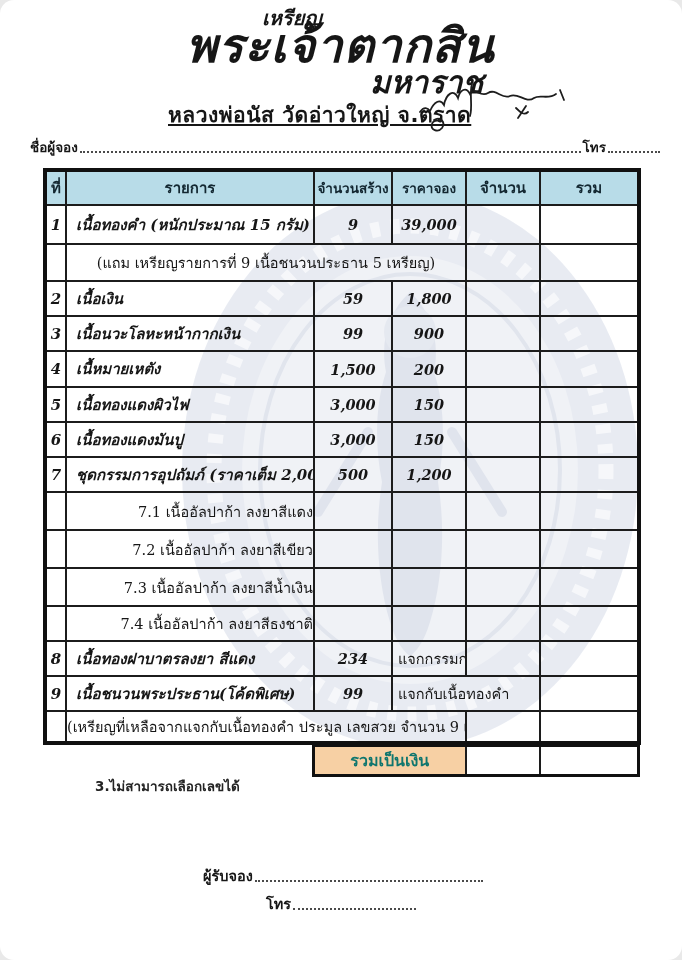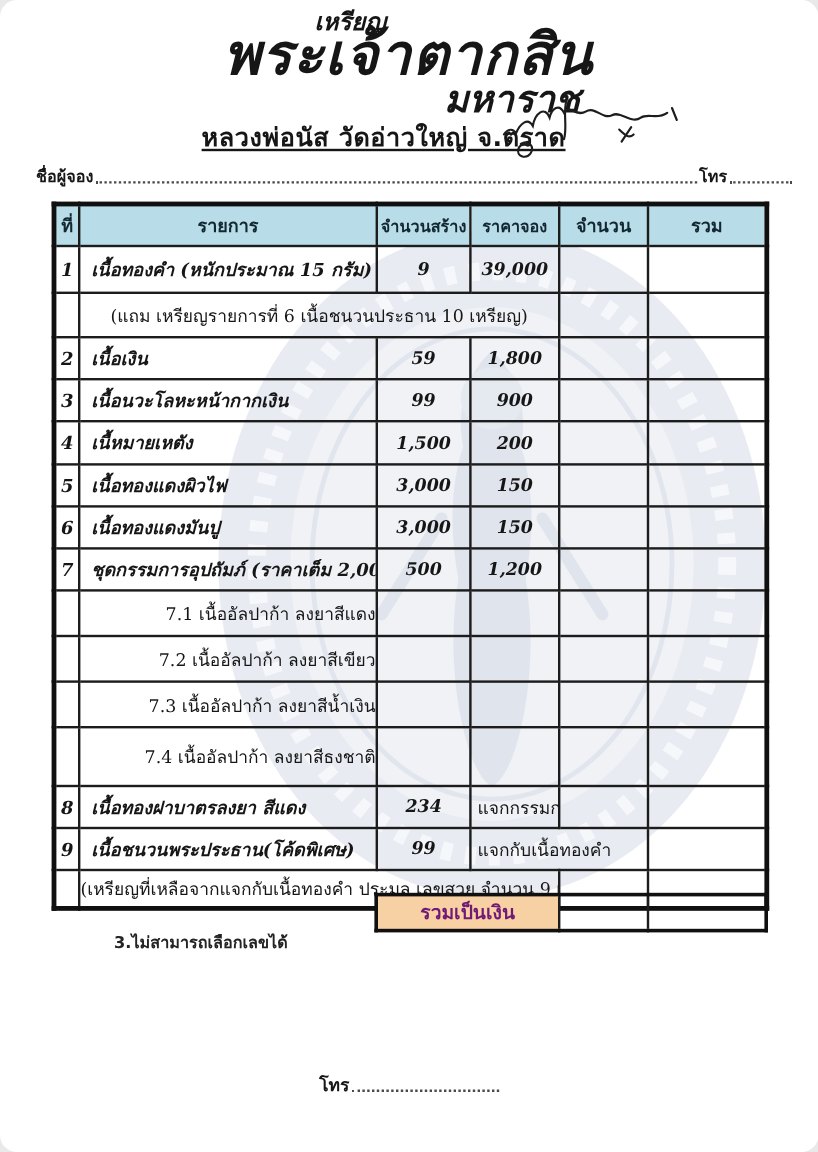--- a/index.html
+++ b/index.html
@@ -29,21 +29,21 @@
   .c-no{font:italic 700 15px "DejaVu Serif",serif;text-align:center;}
   .c-item{font:italic 700 15px "DejaVu Serif",serif;padding-left:9px !important;text-align:left;}
   .c-sub{font:400 14.5px "DejaVu Serif",serif;padding-left:32px !important;text-align:right;}
   .c-num{font:italic 700 14.5px "DejaVu Serif",serif;text-align:center;}
   .c-note{font:400 14.5px "DejaVu Serif",serif;text-align:center;}
   .c-remark{font:400 14.5px "DejaVu Serif",serif;padding-left:5px !important;text-align:left;}
   
   .total-table{position:absolute;left:312px;top:744px;border-collapse:collapse;table-layout:fixed;
                width:325px;border:3px solid #101010;}
   .total-table td{border:2px solid #1c1c1c;padding:0;}
-  .total-label{background:#f7d0a4;font:700 16px "DejaVu Serif",serif;text-align:center;color:#701a75;}
+  .total-label{background:#f7d0a4;font:700 16px "DejaVu Serif",serif;text-align:center;color:#0f766e;}
   
   .notes{position:absolute;left:33px;top:774px;font:600 13.5px "DejaVu Sans",sans-serif;color:#242424;line-height:25px;}
   .notes .row{display:flex;}
   .notes .hd{width:62px;}
 </style>
 </head>
 <body>
 
 <div class="page">
 
@@ -102,21 +102,21 @@
     <tr style="height:39px">
       <td class="c-no">1</td>
       <td class="c-item">เนื้อทองคำ (หนักประมาณ 15 กรัม)</td>
       <td class="c-num">9</td>
       <td class="c-num">39,000</td>
       <td></td>
       <td></td>
     </tr>
     <tr style="height:37px">
       <td></td>
-      <td colspan="3" class="c-note">(แถม เหรียญรายการที่ 6 เนื้อชนวนประธาน 10 เหรียญ)</td>
+      <td colspan="3" class="c-note">(แถม เหรียญรายการที่ 9 เนื้อชนวนประธาน 5 เหรียญ)</td>
       <td></td>
       <td></td>
     </tr>
     <tr style="height:35px">
       <td class="c-no">2</td>
       <td class="c-item">เนื้อเงิน</td>
       <td class="c-num">59</td>
       <td class="c-num">1,800</td>
       <td></td>
       <td></td>
@@ -178,21 +178,21 @@
       <td></td>
     </tr>
     <tr style="height:38px">
       <td></td>
       <td class="c-sub">7.3 เนื้ออัลปาก้า ลงยาสีน้ำเงิน</td>
       <td></td>
       <td></td>
       <td></td>
       <td></td>
     </tr>
-    <tr style="height:49px">
+    <tr style="height:35px">
       <td></td>
       <td class="c-sub">7.4 เนื้ออัลปาก้า ลงยาสีธงชาติ</td>
       <td></td>
       <td></td>
       <td></td>
       <td></td>
     </tr>
     <tr style="height:35px">
       <td class="c-no">8</td>
       <td class="c-item">เนื้อทองฝาบาตรลงยา สีแดง</td>
@@ -232,18 +232,22 @@
   </tbody>
     </table>
 
   <div class="notes">
     <div class="row">
       <span class="hd"></span>
       <span>3.ไม่สามารถเลือกเลขได้</span>
     </div>
   </div>
 
+  <div class="fill-line recv-line">
+    <span class="lbl" style="font-size:14.5px">ผู้รับจอง</span>
+    <span class="dots"></span>
+  </div>
   <div class="fill-line tel-line">
     <span class="lbl" style="font-size:14.5px">โทร</span>
     <span class="dots"></span>
   </div>
 
 </div>
 
 </body></html>

